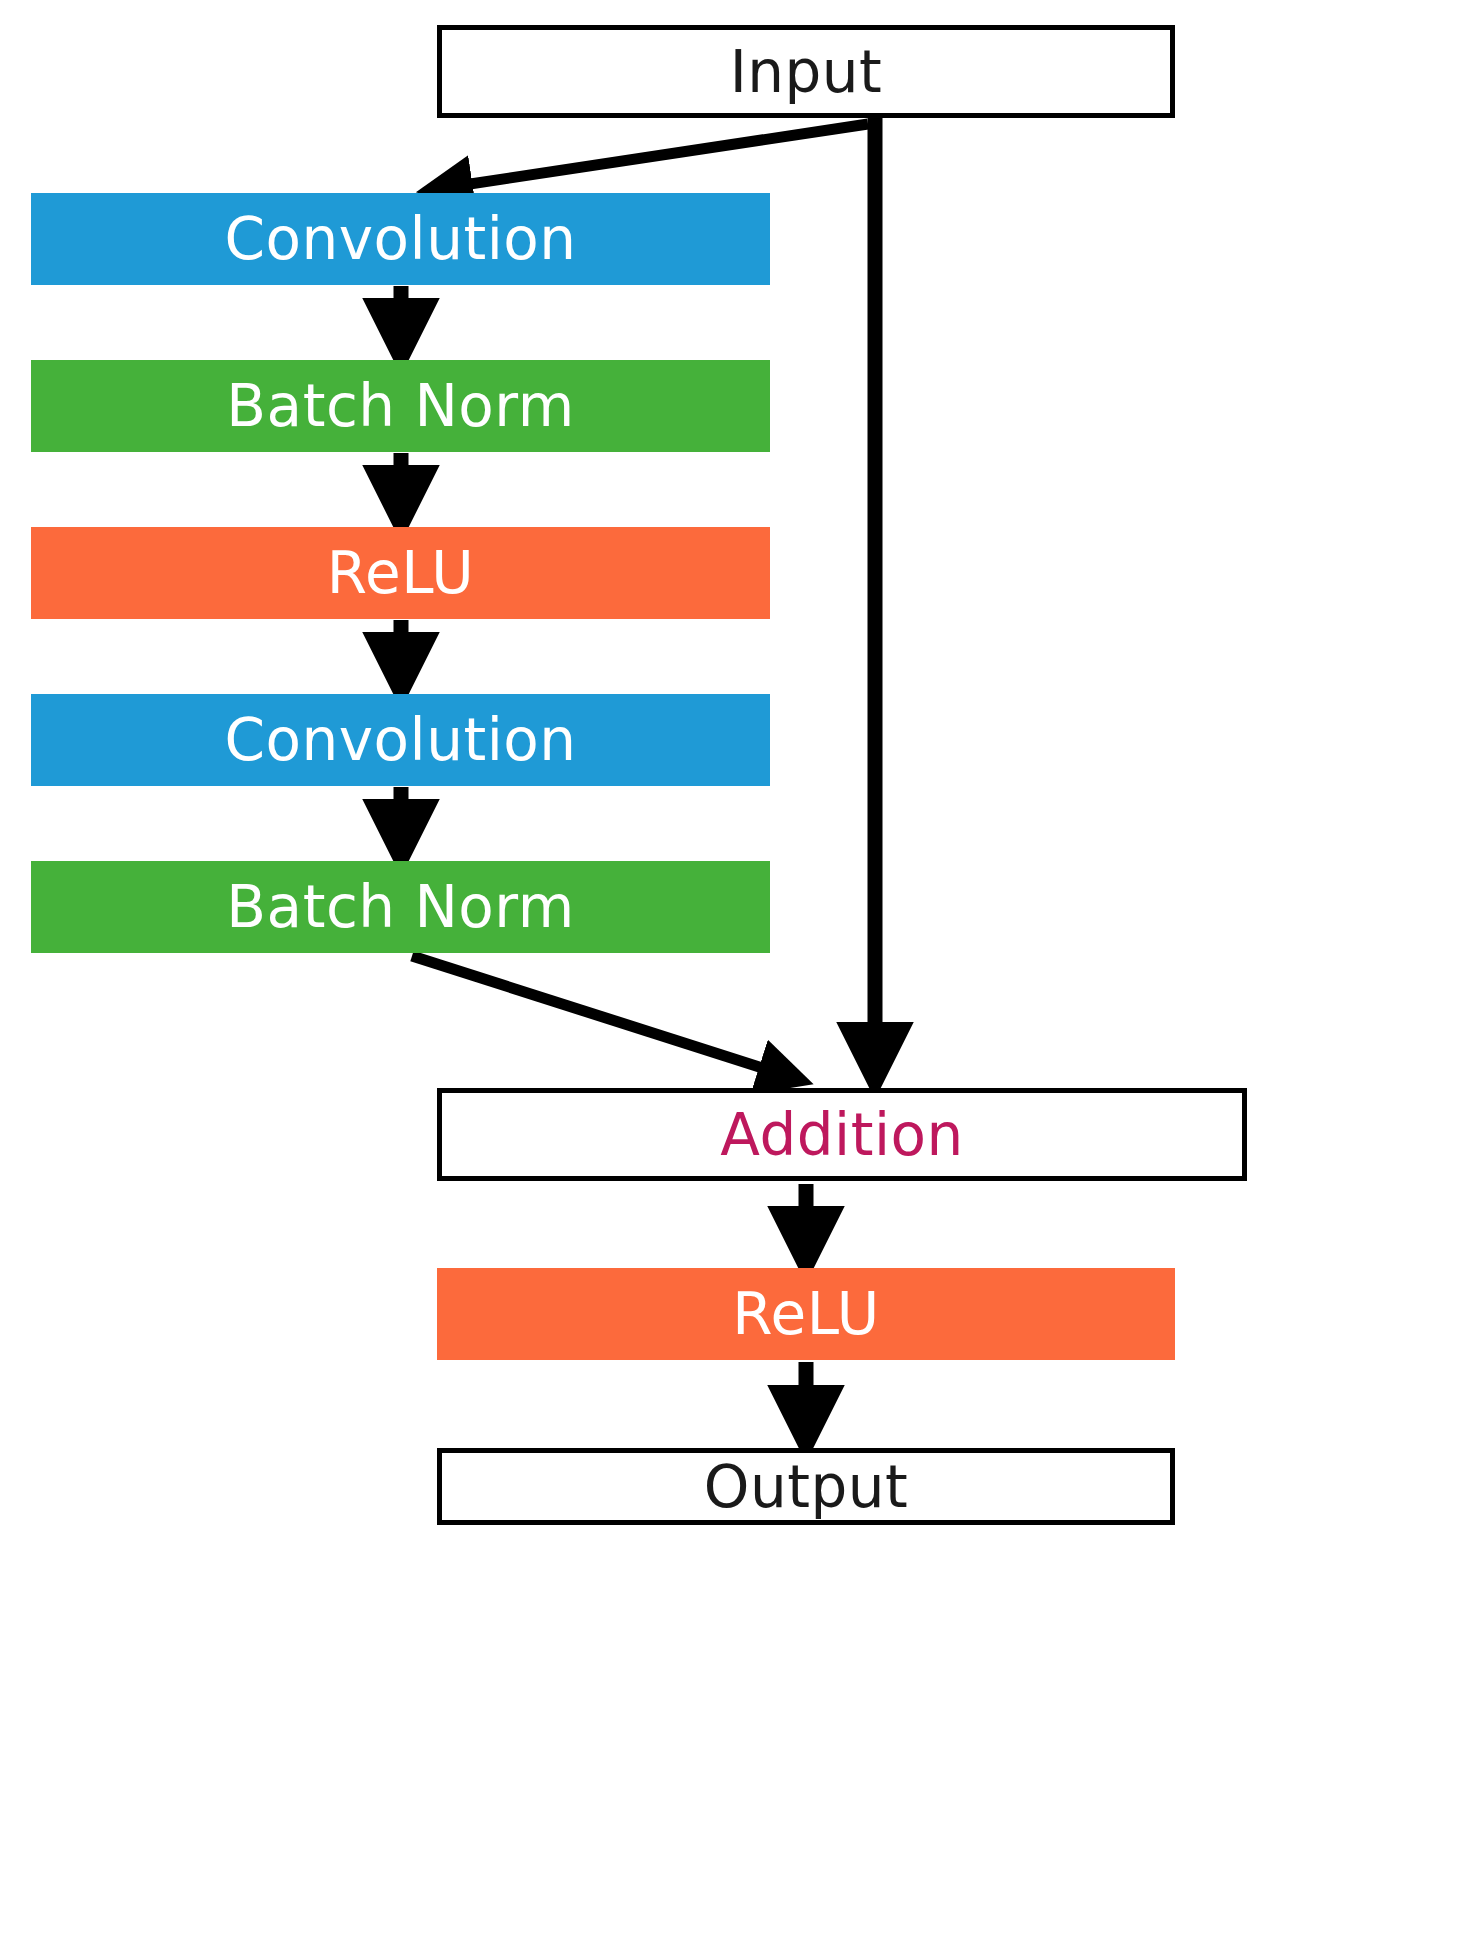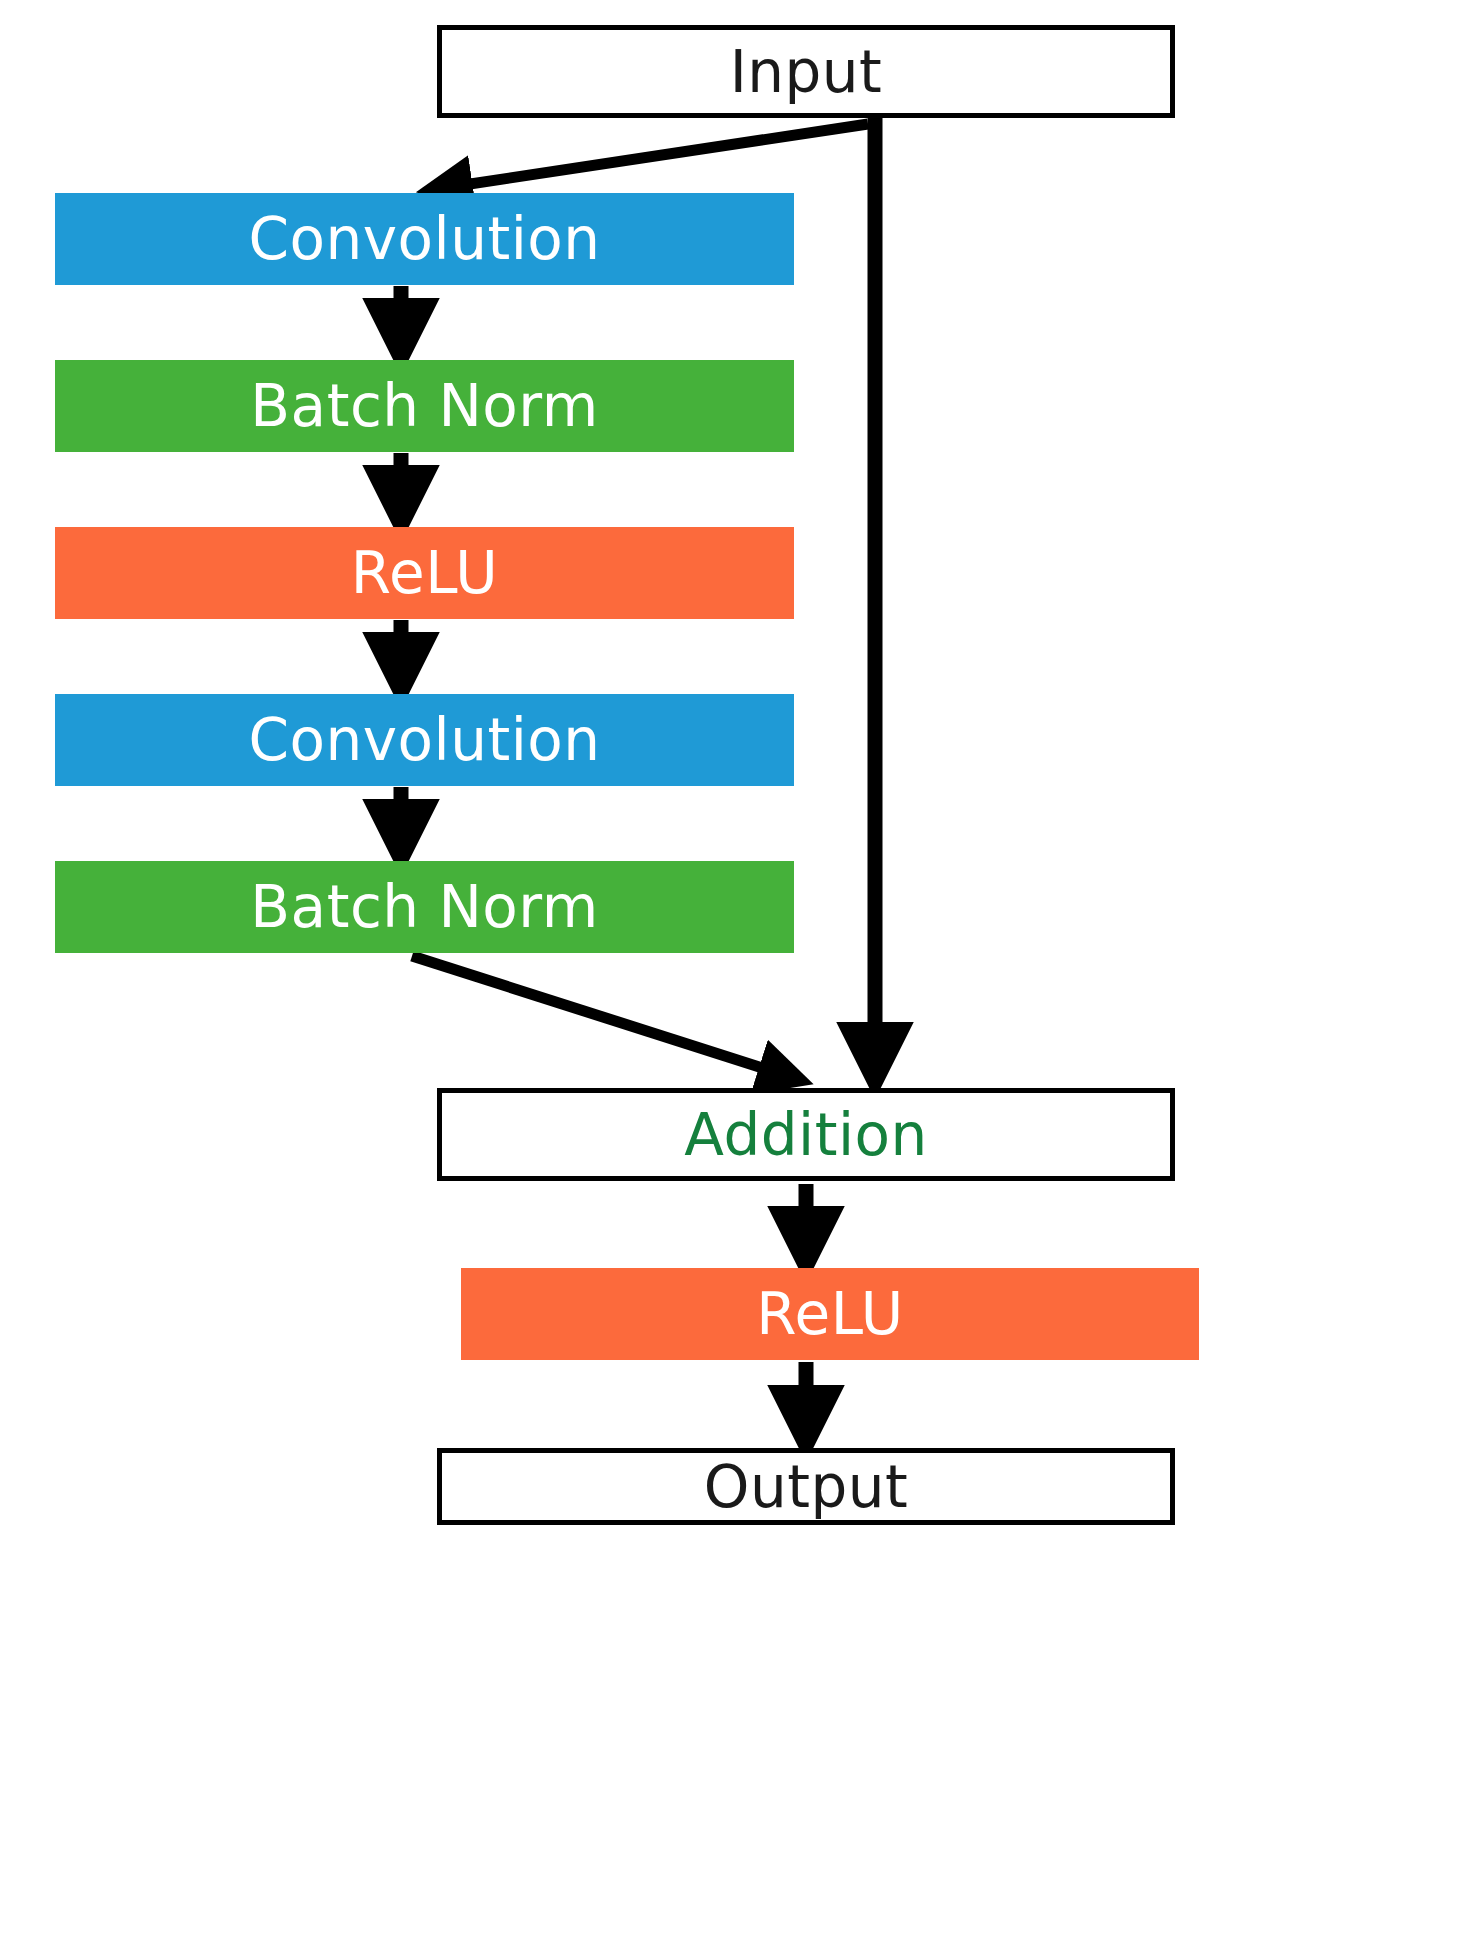--- a/index.html
+++ b/index.html
@@ -33,21 +33,20 @@
     white-space: nowrap;
   }
   .node-plain {
     background: #ffffff;
     border: 5px solid #000000;
     color: #1a1a1a;
   }
   .node-colored {
     border: 0;
     color: #ffffff;
-    margin-left: 24px;
   }
   .svg-layer {
     position: absolute;
     left: 0;
     top: 0;
     width: 1477px;
     height: 1935px;
     pointer-events: none;
   }
 </style>
@@ -118,21 +117,21 @@
   </div>
 
   <div class="node node-colored" style="left: 31px; top: 694px; width: 739px; height: 92px; font-size: 58px; background: rgb(31, 154, 214); color: rgb(255, 255, 255);">
     <span class="node-label">Convolution</span>
   </div>
 
   <div class="node node-colored" style="left: 31px; top: 861px; width: 739px; height: 92px; font-size: 58px; background: rgb(69, 177, 58); color: rgb(255, 255, 255);">
     <span class="node-label">Batch Norm</span>
   </div>
 
-  <div class="node node-plain" style="left: 437px; top: 1088px; width: 738px; height: 93px; font-size: 58px; background: rgb(255, 255, 255); color: #15803d; border-color: rgb(0, 0, 0);">
+  <div class="node node-plain" style="left: 437px; top: 1088px; width: 810px; height: 93px; font-size: 58px; background: rgb(255, 255, 255); color: #be185d; border-color: rgb(0, 0, 0);">
     <span class="node-label">Addition</span>
   </div>
 
   <div class="node node-colored" style="left: 437px; top: 1268px; width: 738px; height: 92px; font-size: 58px; background: rgb(252, 106, 60); color: rgb(255, 255, 255);">
     <span class="node-label">ReLU</span>
   </div>
 
   <div class="node node-plain" style="left: 437px; top: 1448px; width: 738px; height: 77px; font-size: 58px; background: rgb(255, 255, 255); color: rgb(26, 26, 26); border-color: rgb(0, 0, 0);">
     <span class="node-label">Output</span>
   </div>

